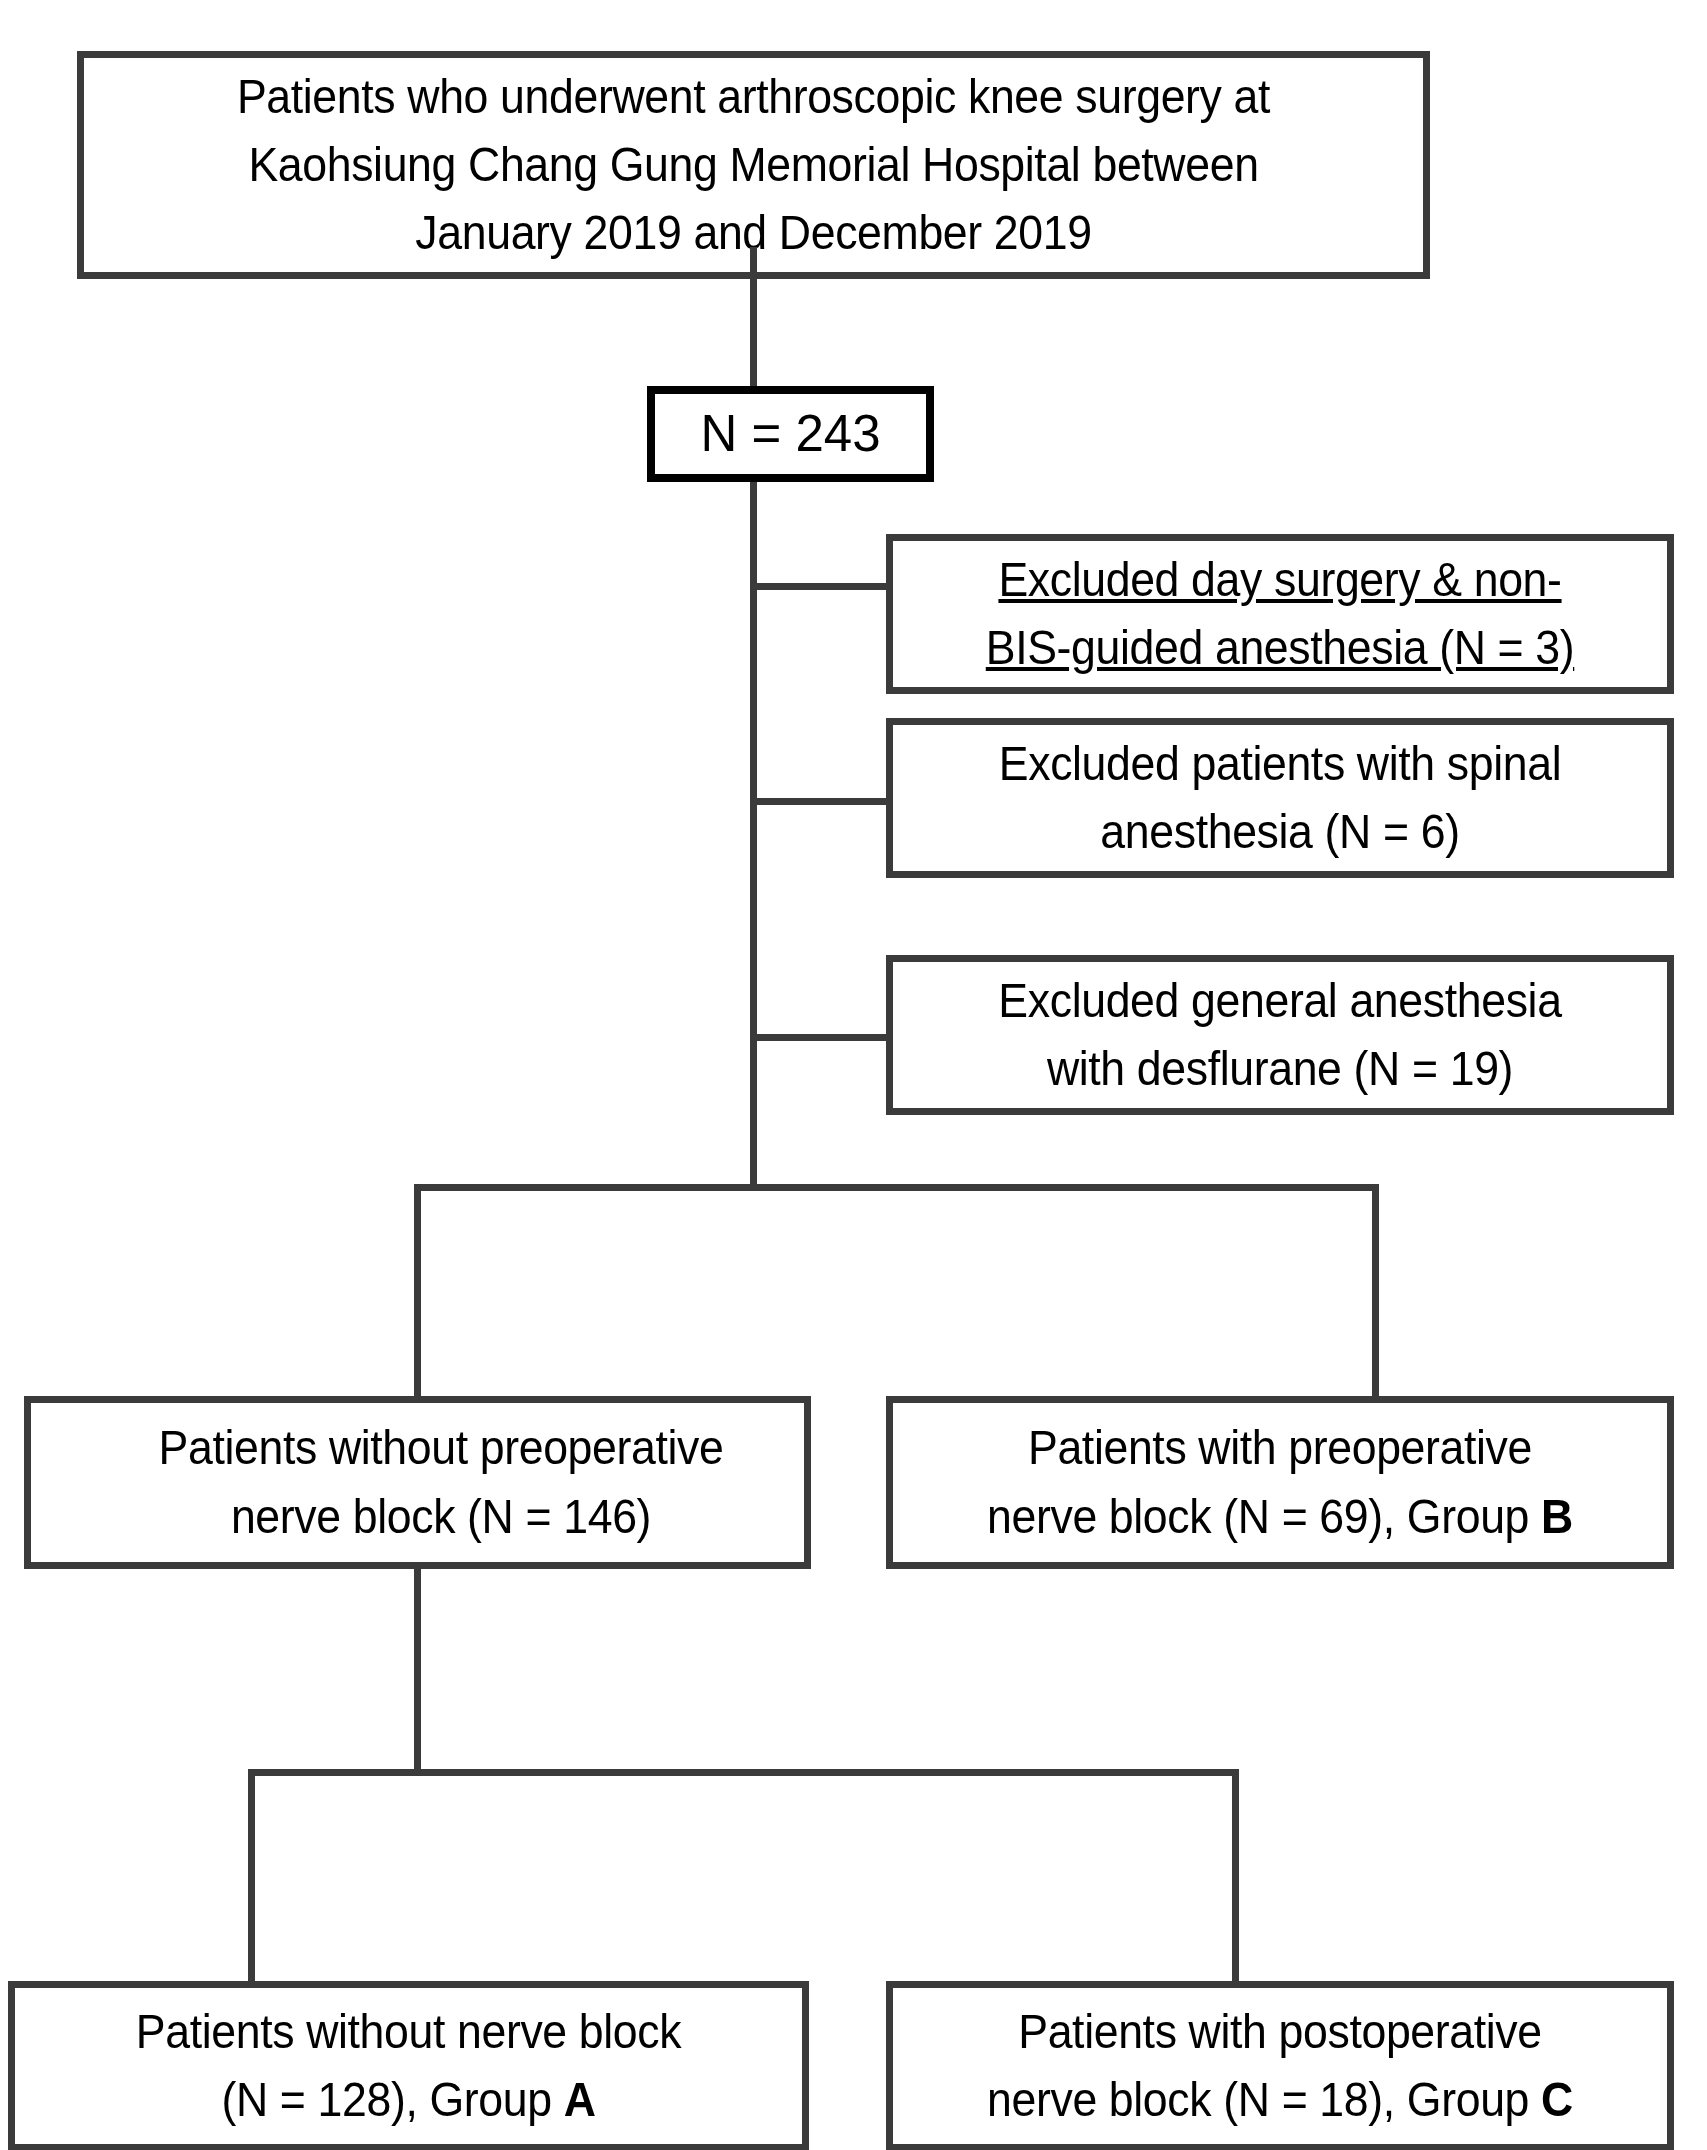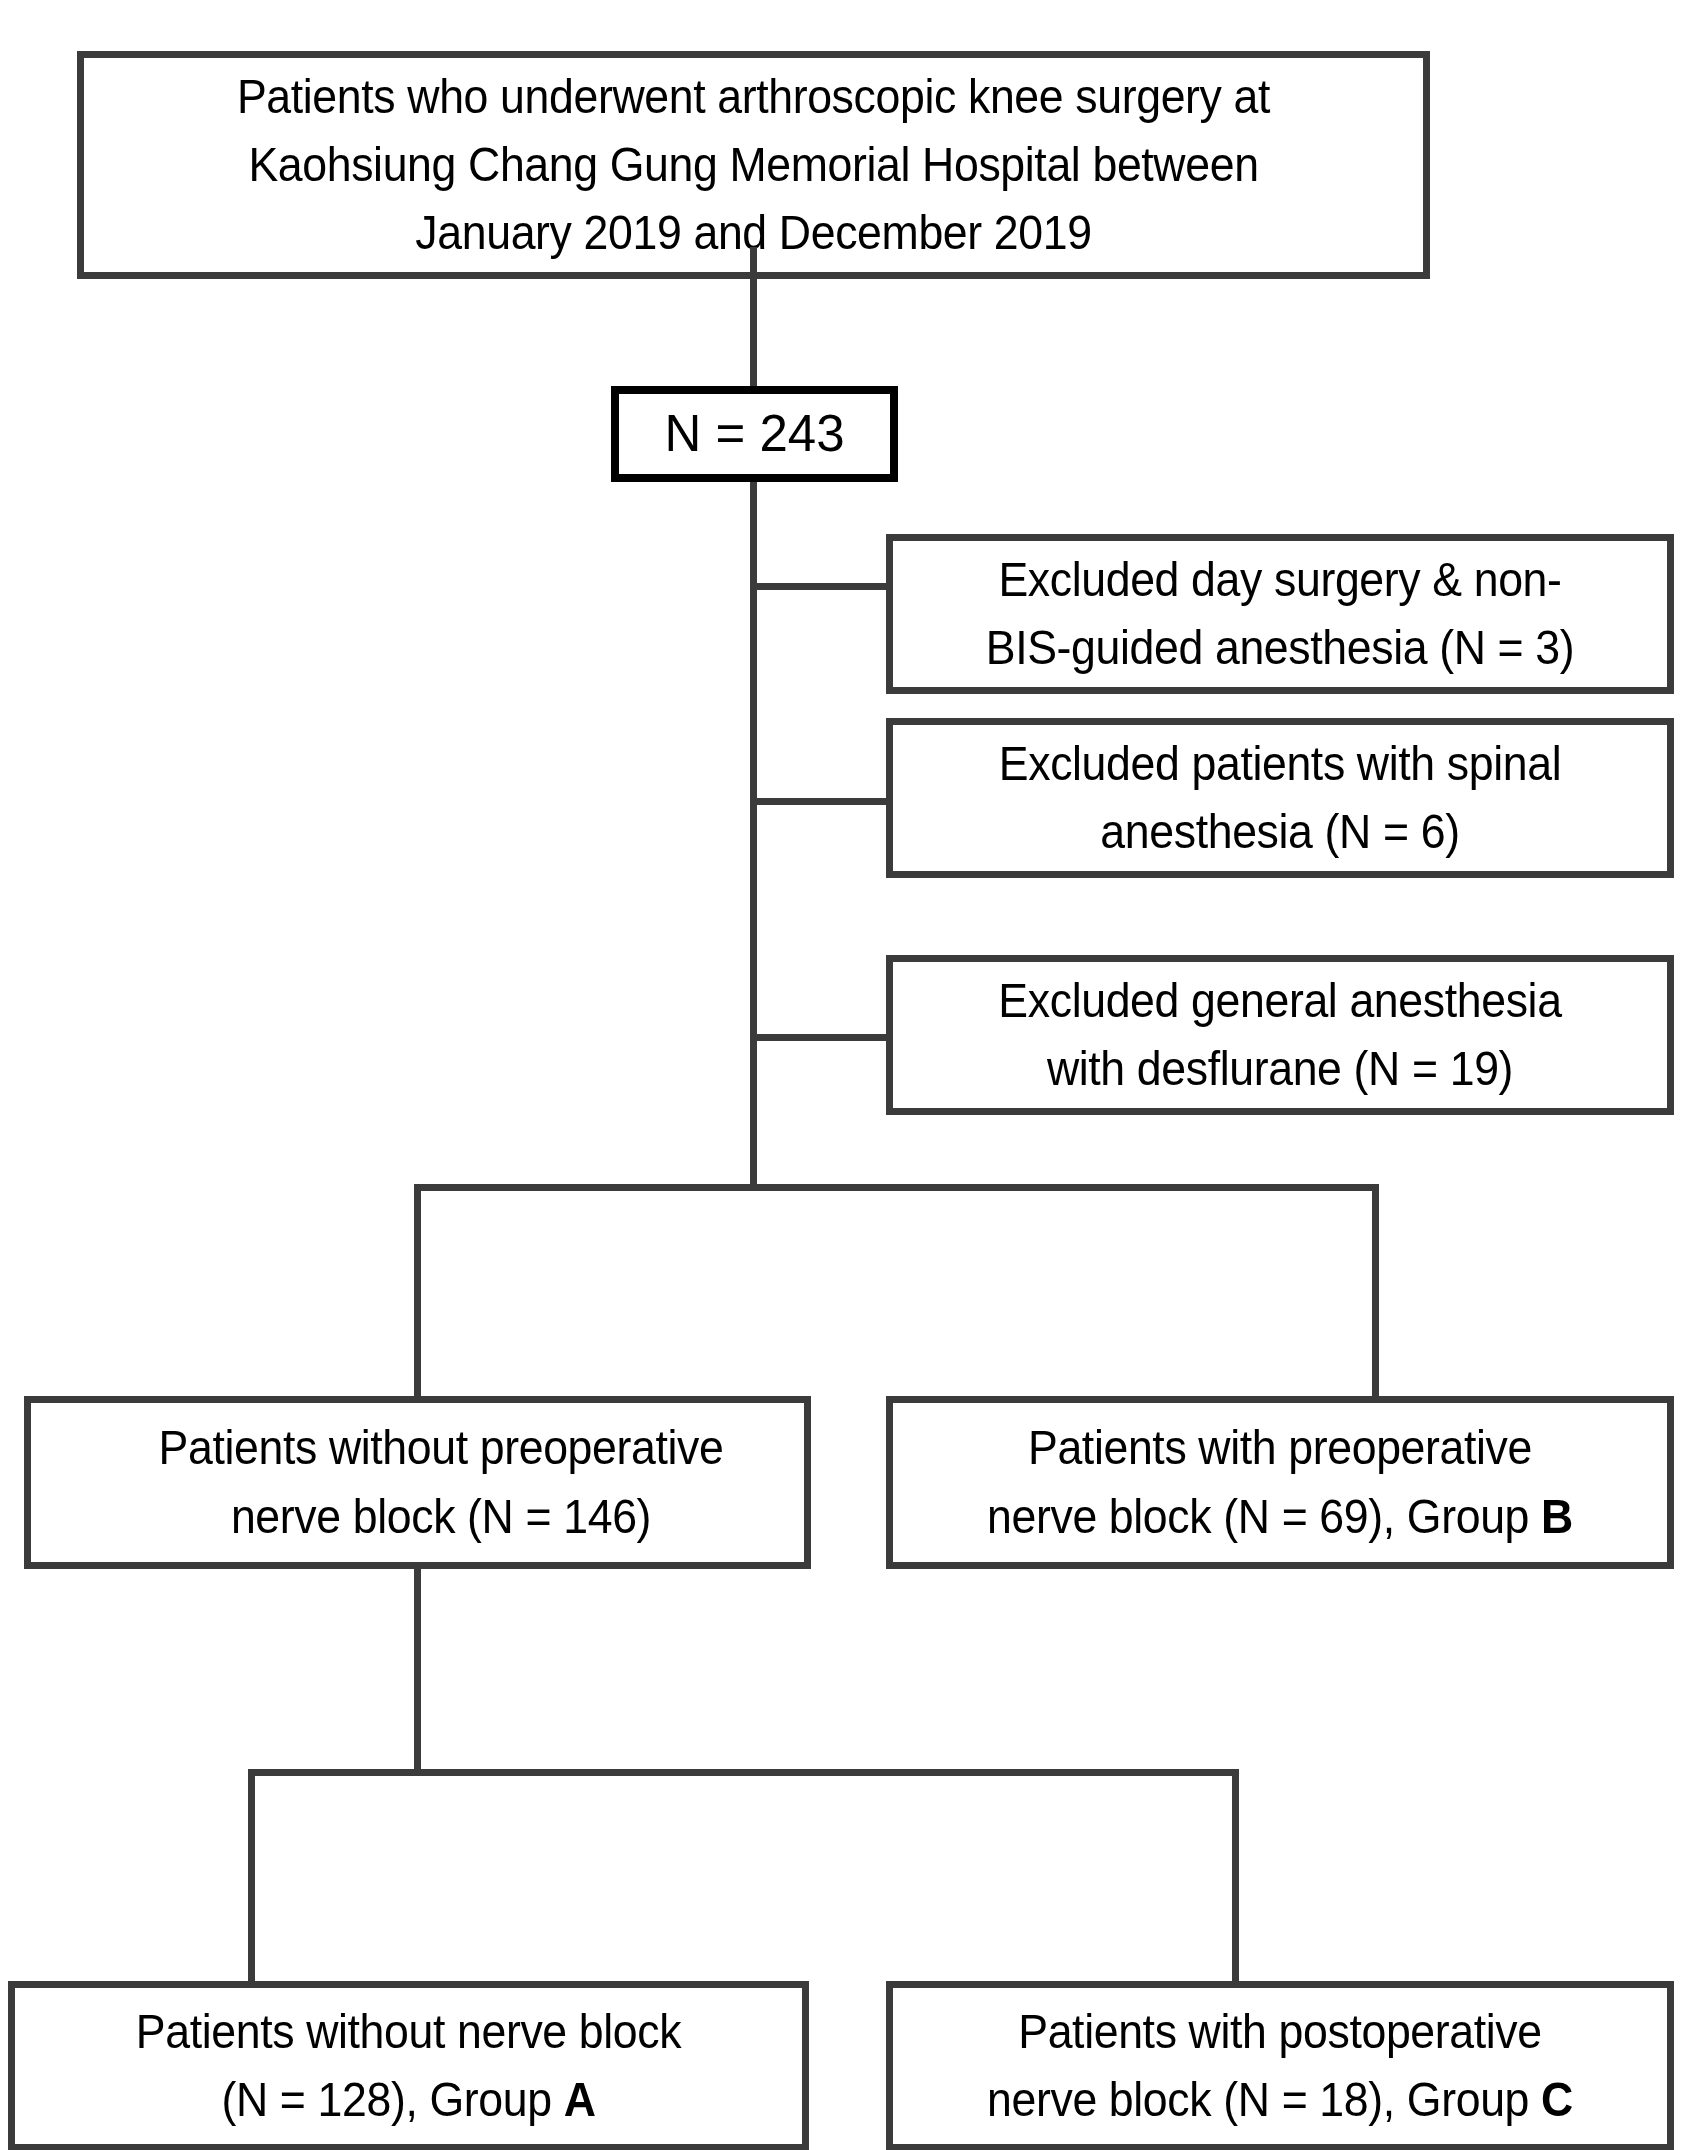--- a/index.html
+++ b/index.html
@@ -39,20 +39,21 @@
     line-height: 1.42;
     font-weight: 400;
     letter-spacing: -0.4px;
     transform: scaleX(0.93);
     transform-origin: center center;
     white-space: pre-line;
   }
   
   .node.count-node {
     border: 8.8px solid #000000;
+    margin-left: 36px;
   }
   .node.count-node .node-text {
     font-size: 51px;
     letter-spacing: 0px;
     transform: none;
   }
   
   .vline {
     position: absolute;
     background: #3b3b3b;
@@ -80,21 +81,21 @@
 
   <div class="vline" style="left:750px; top:247px; height:144px;"></div>
 
   <div class="node count-node" style="left:611px; top:386px; width:287px; height:96px;">
     <span class="node-text">N = 243</span>
   </div>
 
   <div class="vline" style="left:750px; top:482px; height:708px;"></div>
 
   <div class="hline" style="left:750px; top:583px; width:140px;"></div>
-  <div class="node" style="left:886px; top:534px; width:788px; height:160px;">
+  <div class="node" style="left:886px; top:534px; width:788px; height:160px;text-decoration:underline;">
     <span class="node-text">Excluded day surgery &amp; non-
 BIS-guided anesthesia (N = 3)</span>
   </div>
 
   <div class="hline" style="left:750px; top:798px; width:140px;"></div>
   <div class="node" style="left:886px; top:718px; width:788px; height:160px;">
     <span class="node-text">Excluded patients with spinal
 anesthesia (N = 6)</span>
   </div>
 

